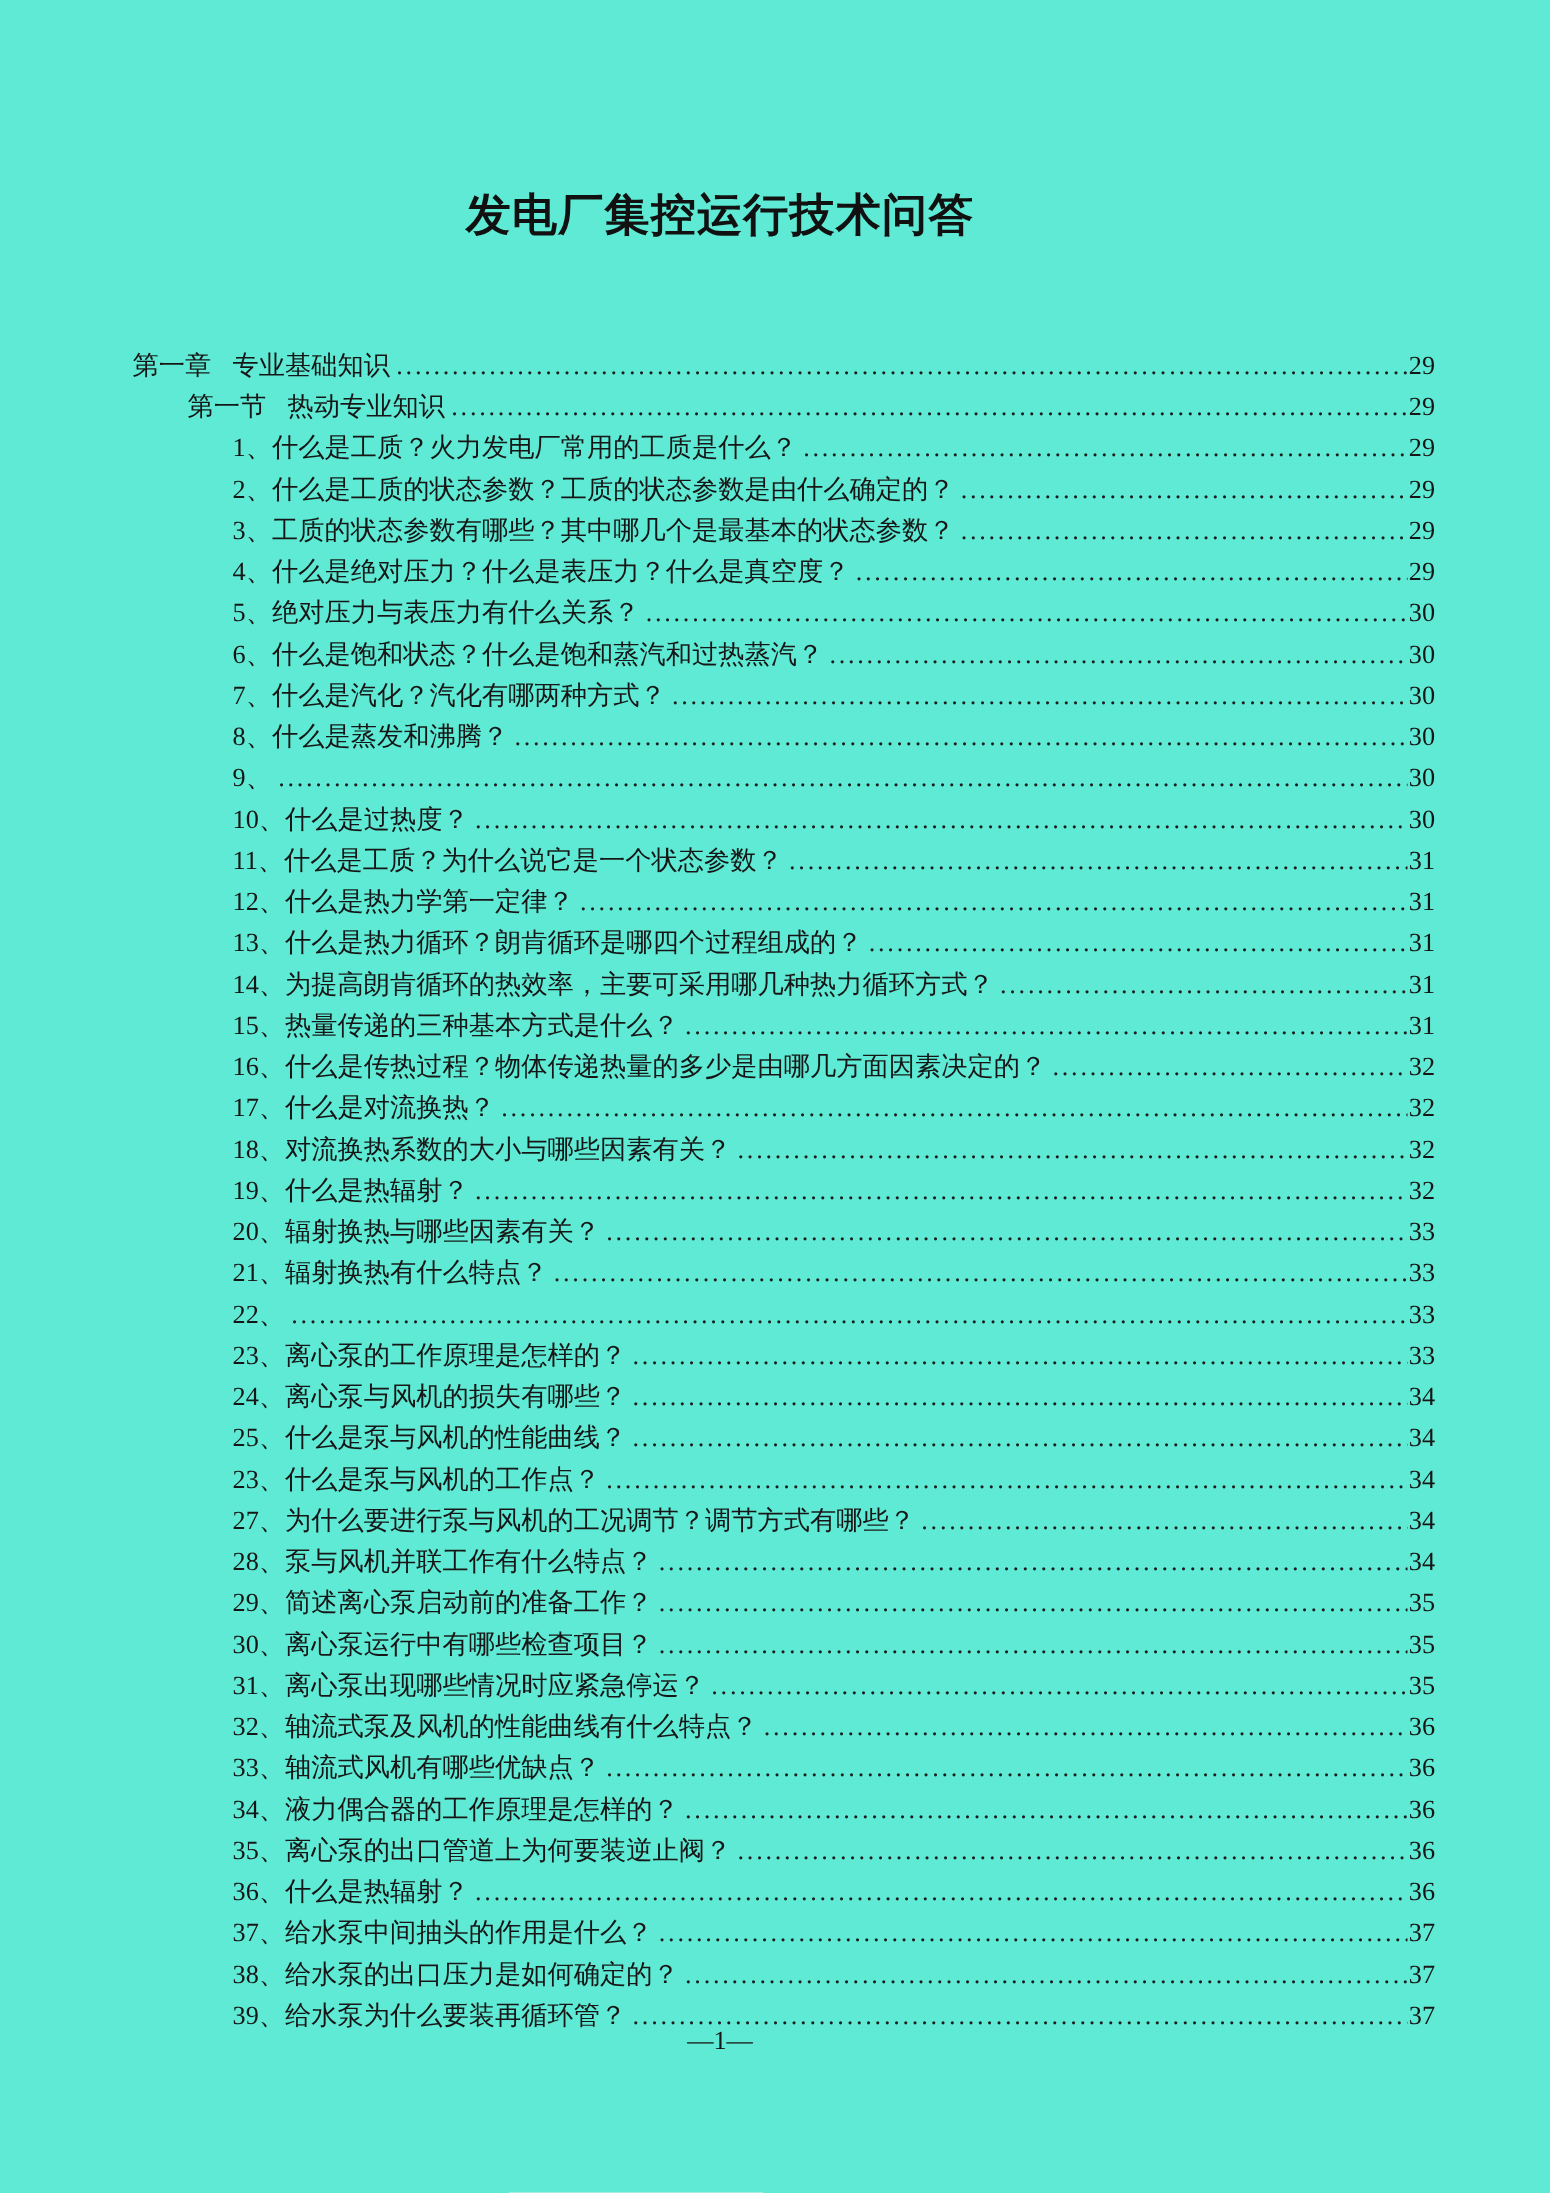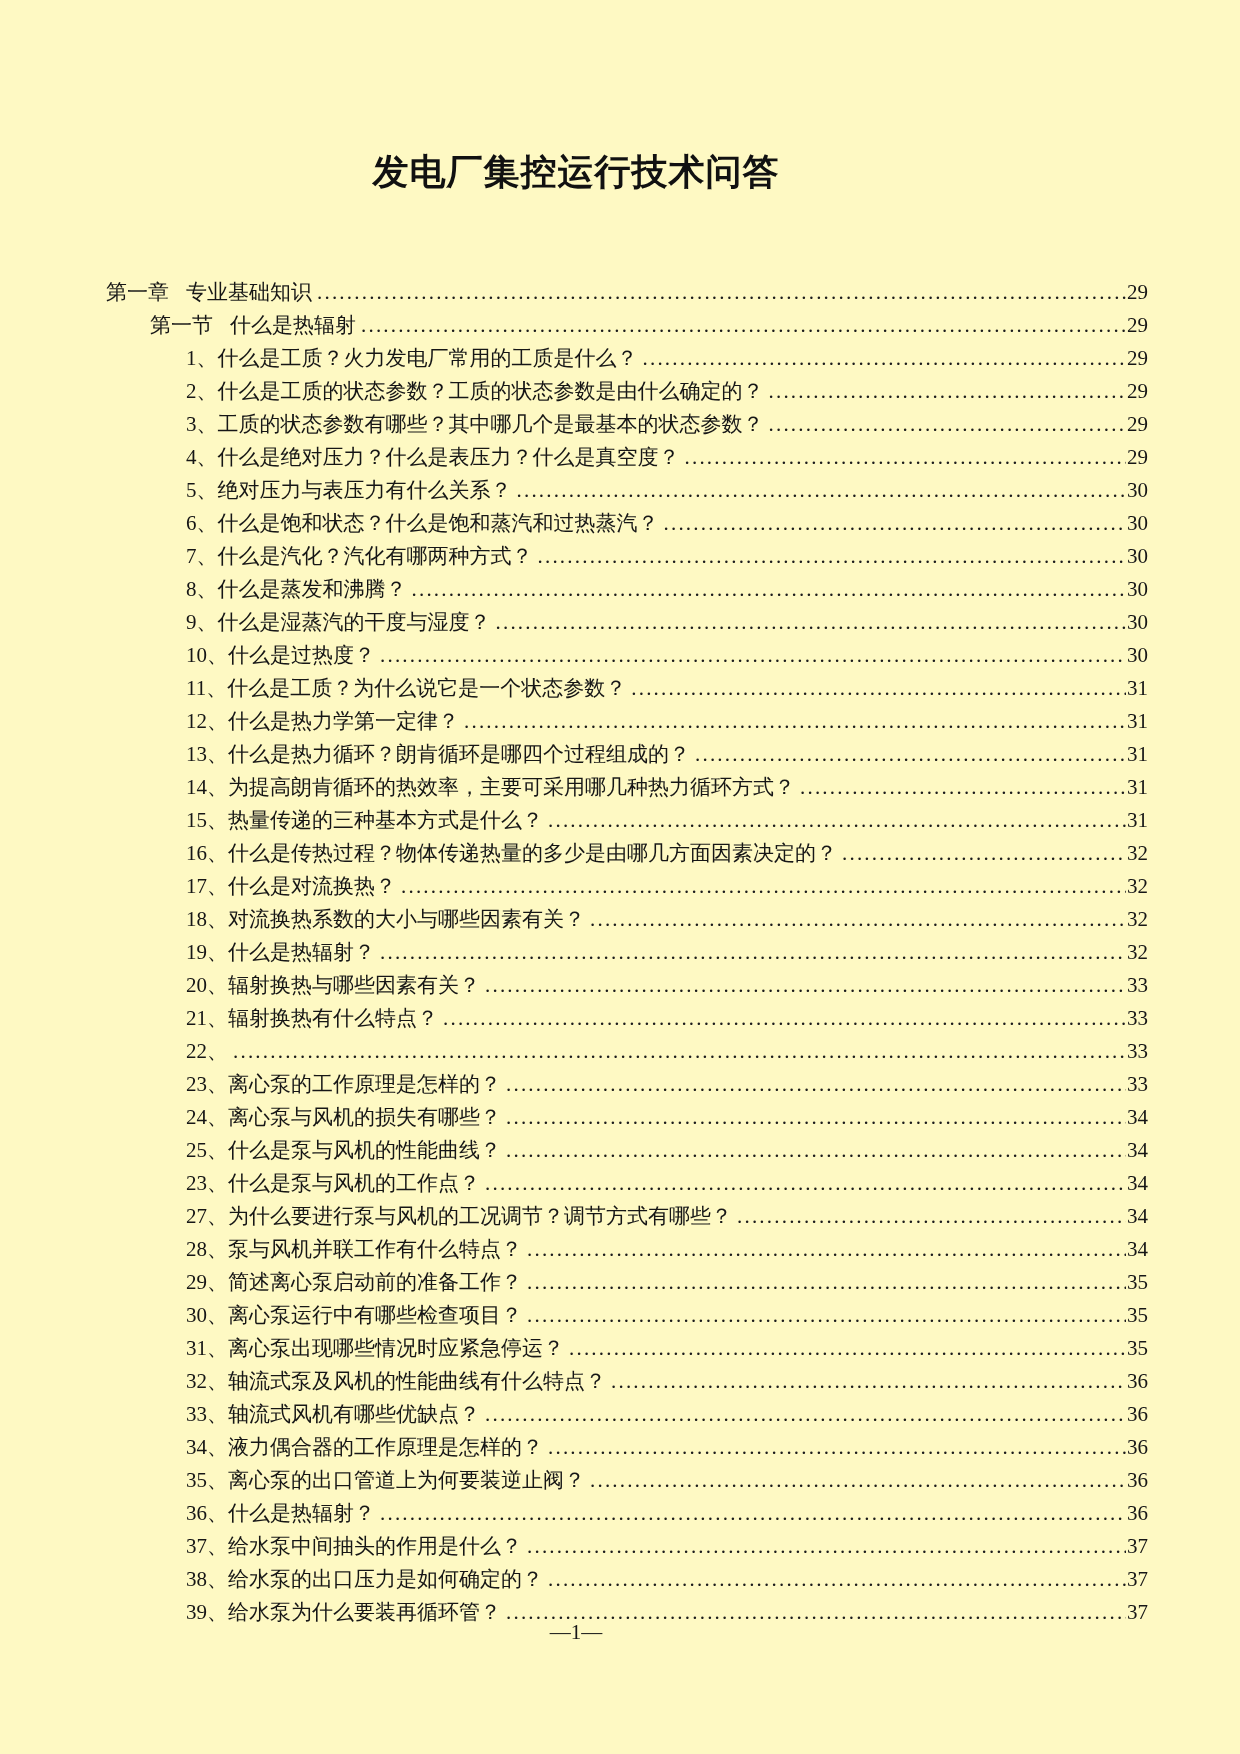--- a/index.html
+++ b/index.html
@@ -1,21 +1,21 @@
 <!DOCTYPE html>
 <html><head>
 <meta charset="utf-8">
 <style>
   html, body { margin: 0; padding: 0; background: #e8e8e8; }
   .page {
     position: relative;
     width: 1240px;
     height: 1754px;
     margin: 0 auto;
-    background: #fef9c3;
+    background: #5eead4;
     font-family: "Liberation Serif", "DejaVu Serif", serif;
     color: #161616;
   }
   .title {
     position: absolute;
     top: 148px;
     left: 106px;
     width: 940px;
     margin: 0;
     text-align: center;
@@ -80,21 +80,21 @@
   <div class="toc">
   <div class="toc-row chapter">
     <span class="num">第一章</span>
     <span class="txt">专业基础知识</span>
     <span class="leader"></span>
     <span class="pg">29</span>
   </div>
 
   <div class="toc-row section">
     <span class="num">第一节</span>
-    <span class="txt">什么是热辐射</span>
+    <span class="txt">热动专业知识</span>
     <span class="leader"></span>
     <span class="pg">29</span>
   </div>
 
   <div class="toc-row q">
     <span class="num">1、</span>
     <span class="txt">什么是工质？火力发电厂常用的工质是什么？</span>
     <span class="leader"></span>
     <span class="pg">29</span>
   </div>
@@ -143,21 +143,20 @@
 
   <div class="toc-row q">
     <span class="num">8、</span>
     <span class="txt">什么是蒸发和沸腾？</span>
     <span class="leader"></span>
     <span class="pg">30</span>
   </div>
 
   <div class="toc-row q">
     <span class="num">9、</span>
-    <span class="txt">什么是湿蒸汽的干度与湿度？</span>
     <span class="leader"></span>
     <span class="pg">30</span>
   </div>
 
   <div class="toc-row q">
     <span class="num">10、</span>
     <span class="txt">什么是过热度？</span>
     <span class="leader"></span>
     <span class="pg">30</span>
   </div>

